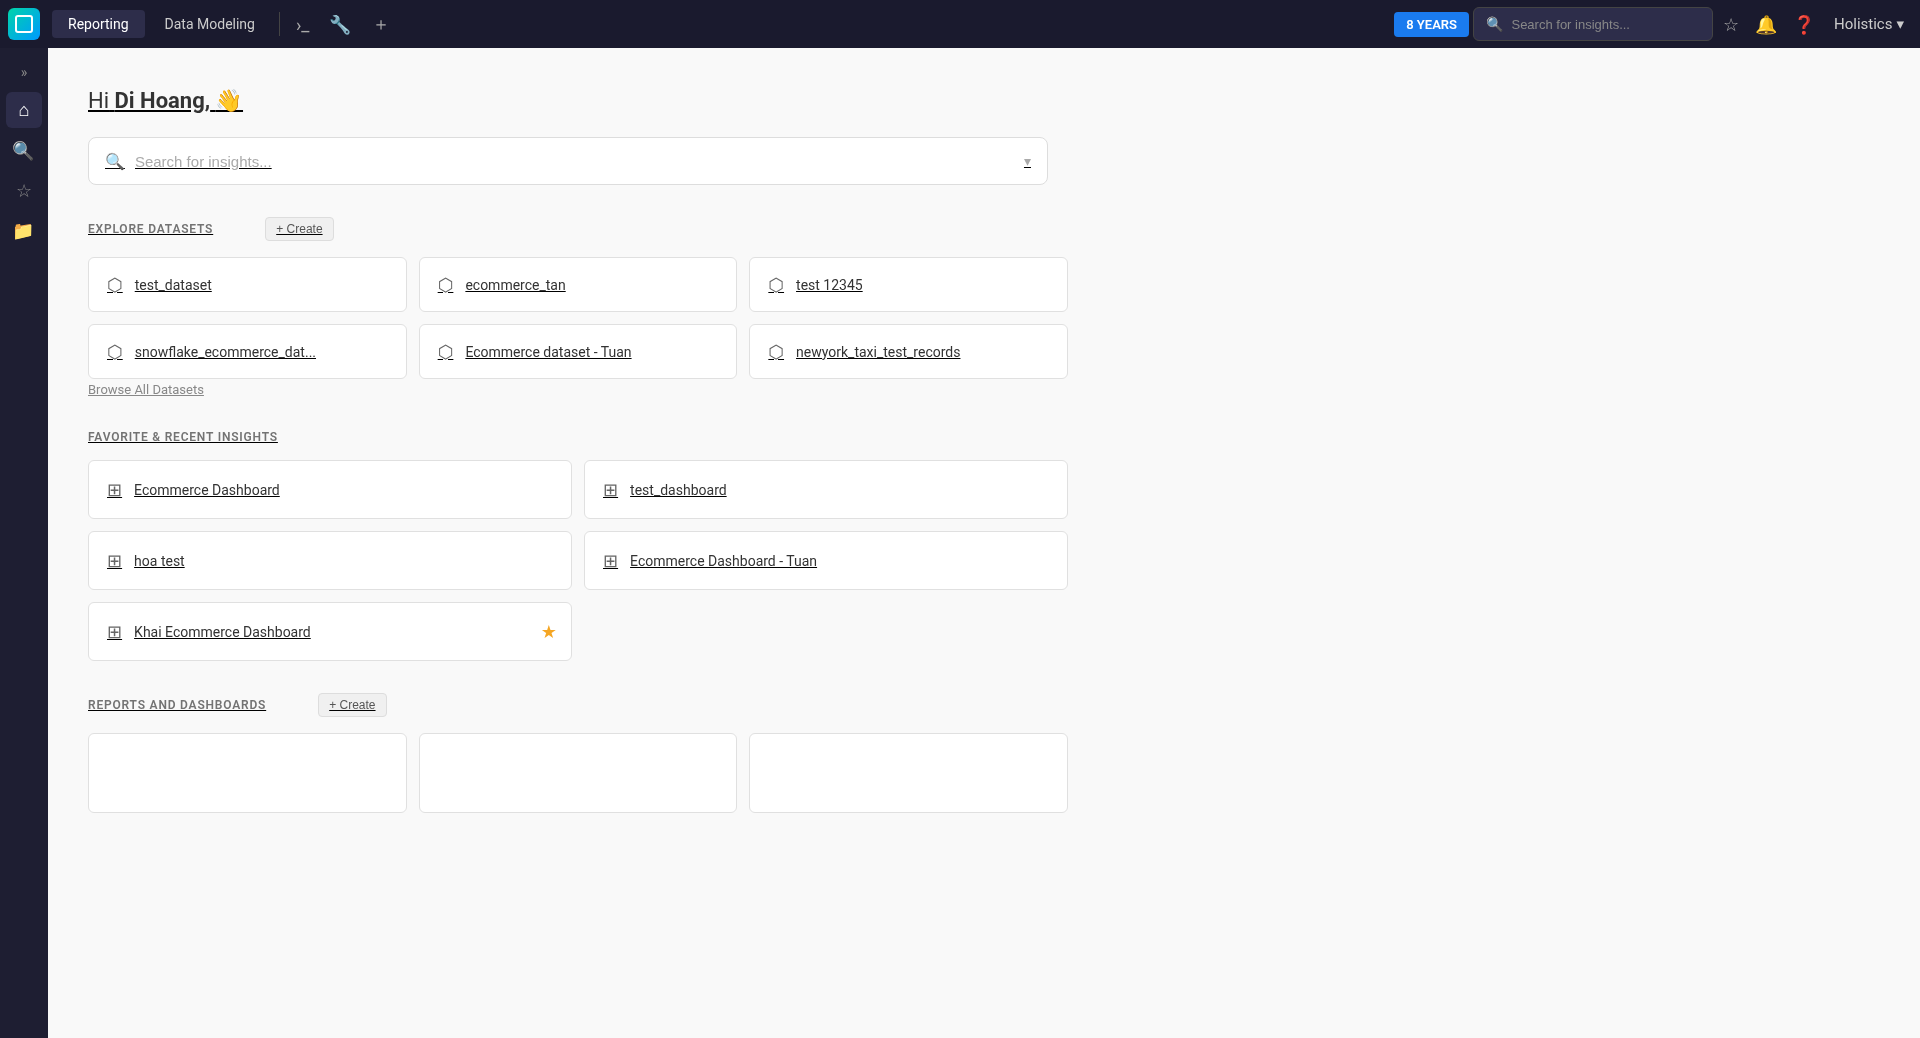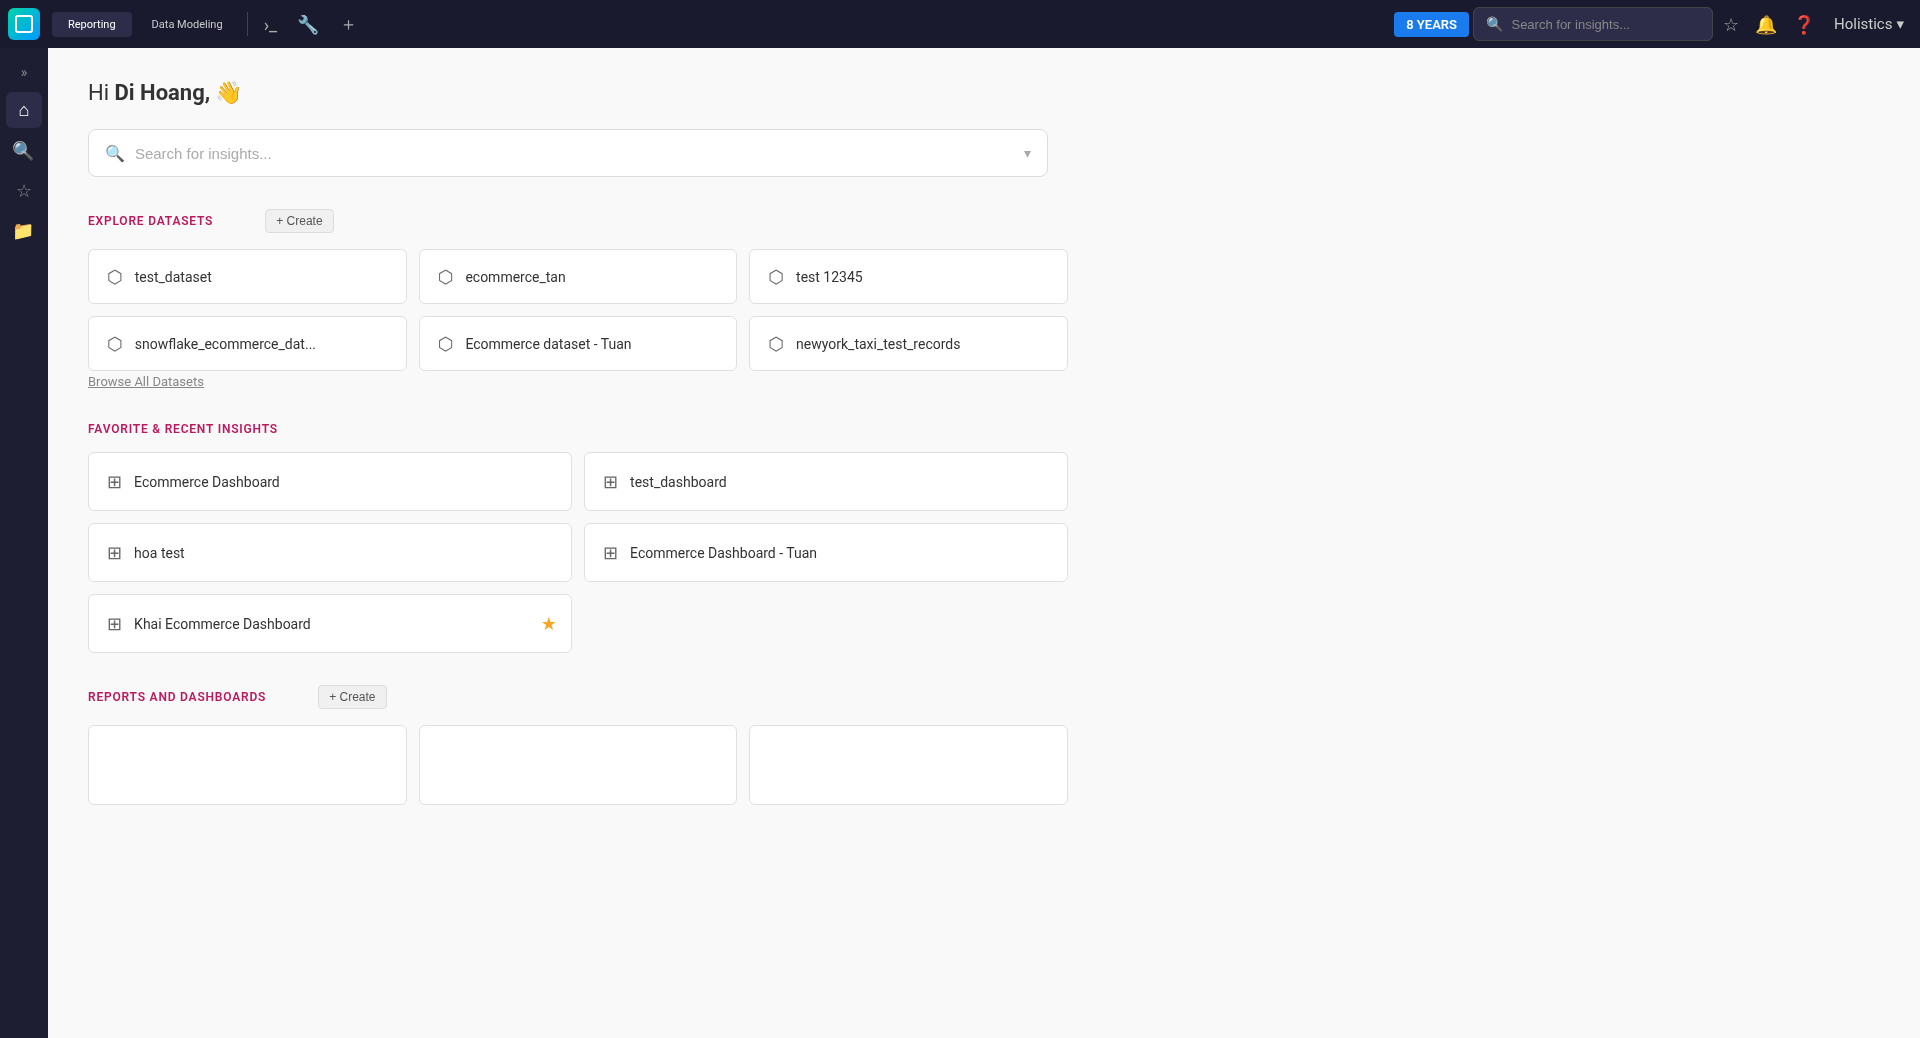--- a/index.html
+++ b/index.html
@@ -30,21 +30,21 @@
       width: 18px;
       height: 18px;
       border: 2px solid white;
       border-radius: 3px;
     }
     .nav-tab {
       color: #ccc;
       padding: 6px 16px;
       border-radius: 4px;
       cursor: pointer;
-      font-size: 11px;
+      font-size: 14px;
       white-space: nowrap;
     }
     .nav-tab.active {
       background: #2d2d4a;
       color: white;
     }
     .nav-divider { width: 1px; height: 24px; background: #444; margin: 0 4px; }
     .nav-icon-btn {
       color: #aaa;
       padding: 6px 8px;
@@ -135,21 +135,22 @@
       cursor: pointer;
       border-radius: 6px;
     }
     .sidebar-icon.active { color: white; background: #2d2d4a; }
 
     
     .content {
       flex: 1;
       background: #f9f9f9;
       overflow-y: auto;
-      padding: 32px 40px;
+      padding: 40px 40px;
+      text-decoration: underline;
     }
 
     .greeting {
       font-size: 22px;
       color: #333;
       margin-bottom: 24px;
       font-weight: 400;
     }
     .greeting strong { font-weight: 700; }
 
@@ -180,21 +181,21 @@
     .section { margin-bottom: 32px; max-width: 980px; }
     .section-header {
       display: flex;
       align-items: center;
       gap: 12px;
       margin-bottom: 16px;
     }
     .section-title {
       font-size: 12px;
       font-weight: 600;
-      color: #be185d;
+      color: #737373;
       letter-spacing: 0.8px;
       text-transform: uppercase;
     }
     .create-btn {
       background: #f0f0f0;
       border: 1px solid #ddd;
       border-radius: 4px;
       padding: 4px 10px;
       font-size: 12px;
       color: #555;

